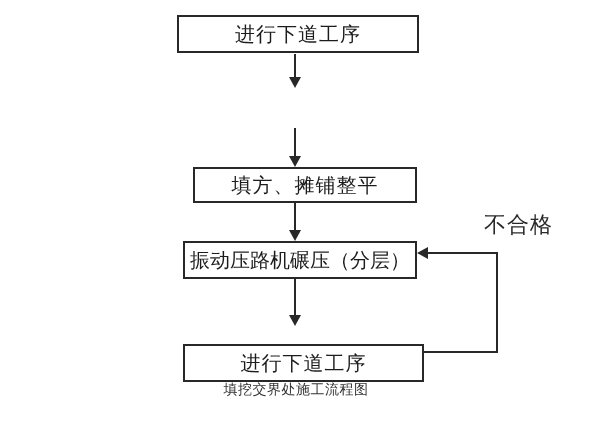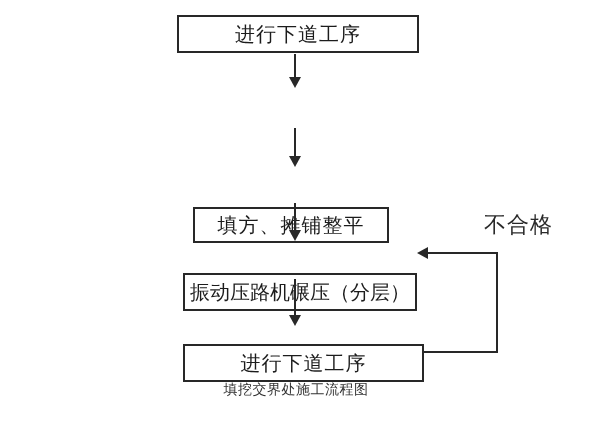--- a/index.html
+++ b/index.html
@@ -23,22 +23,22 @@
     display: flex;
     align-items: center;
     justify-content: center;
     font-size: 20px;
     color: #1c1c1c;
     letter-spacing: 1px;
     white-space: nowrap;
   }
   #box-1 { left: 177px; top: 15px;  width: 242px; height: 38px; }
   #box-2 { left: 185px; top: 88px;  width: 228px; height: 40px; }
-  #box-3 { left: 193px; top: 167px; width: 196px; height: 36px; margin-top: 40px; }
-  #box-4 { left: 183px; top: 241px; width: 234px; height: 38px; letter-spacing: 0; margin-top: 32px; }
+  #box-3 { left: 193px; top: 167px; width: 224px; height: 36px; }
+  #box-4 { left: 183px; top: 241px; width: 234px; height: 38px; letter-spacing: 0; }
   #box-5 { left: 183px; top: 344px; width: 241px; height: 38px; }
 
   .vline {
     position: absolute;
     width: 2px;
     background: #282828;
   }
   .hline {
     position: absolute;
     height: 2px;

